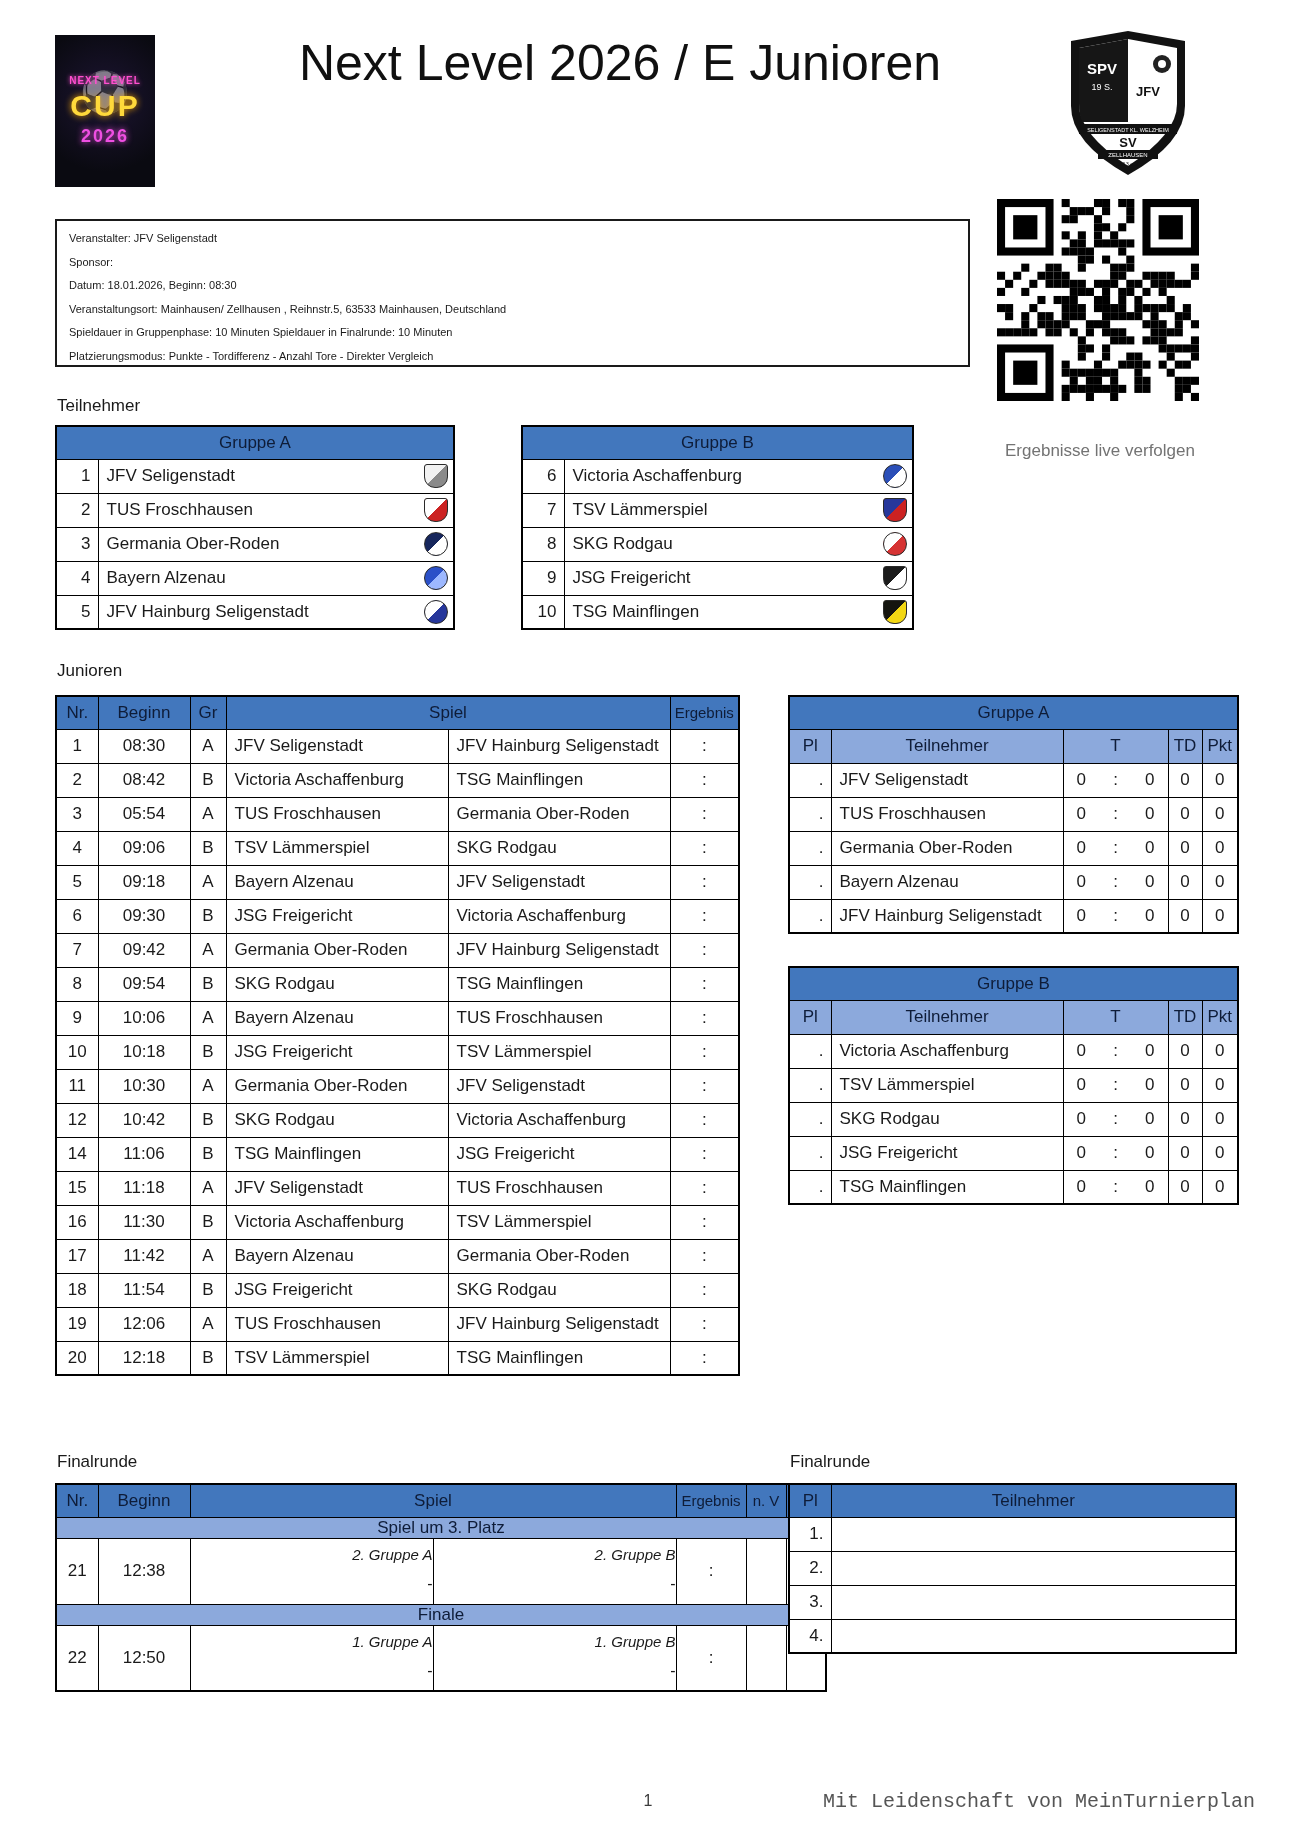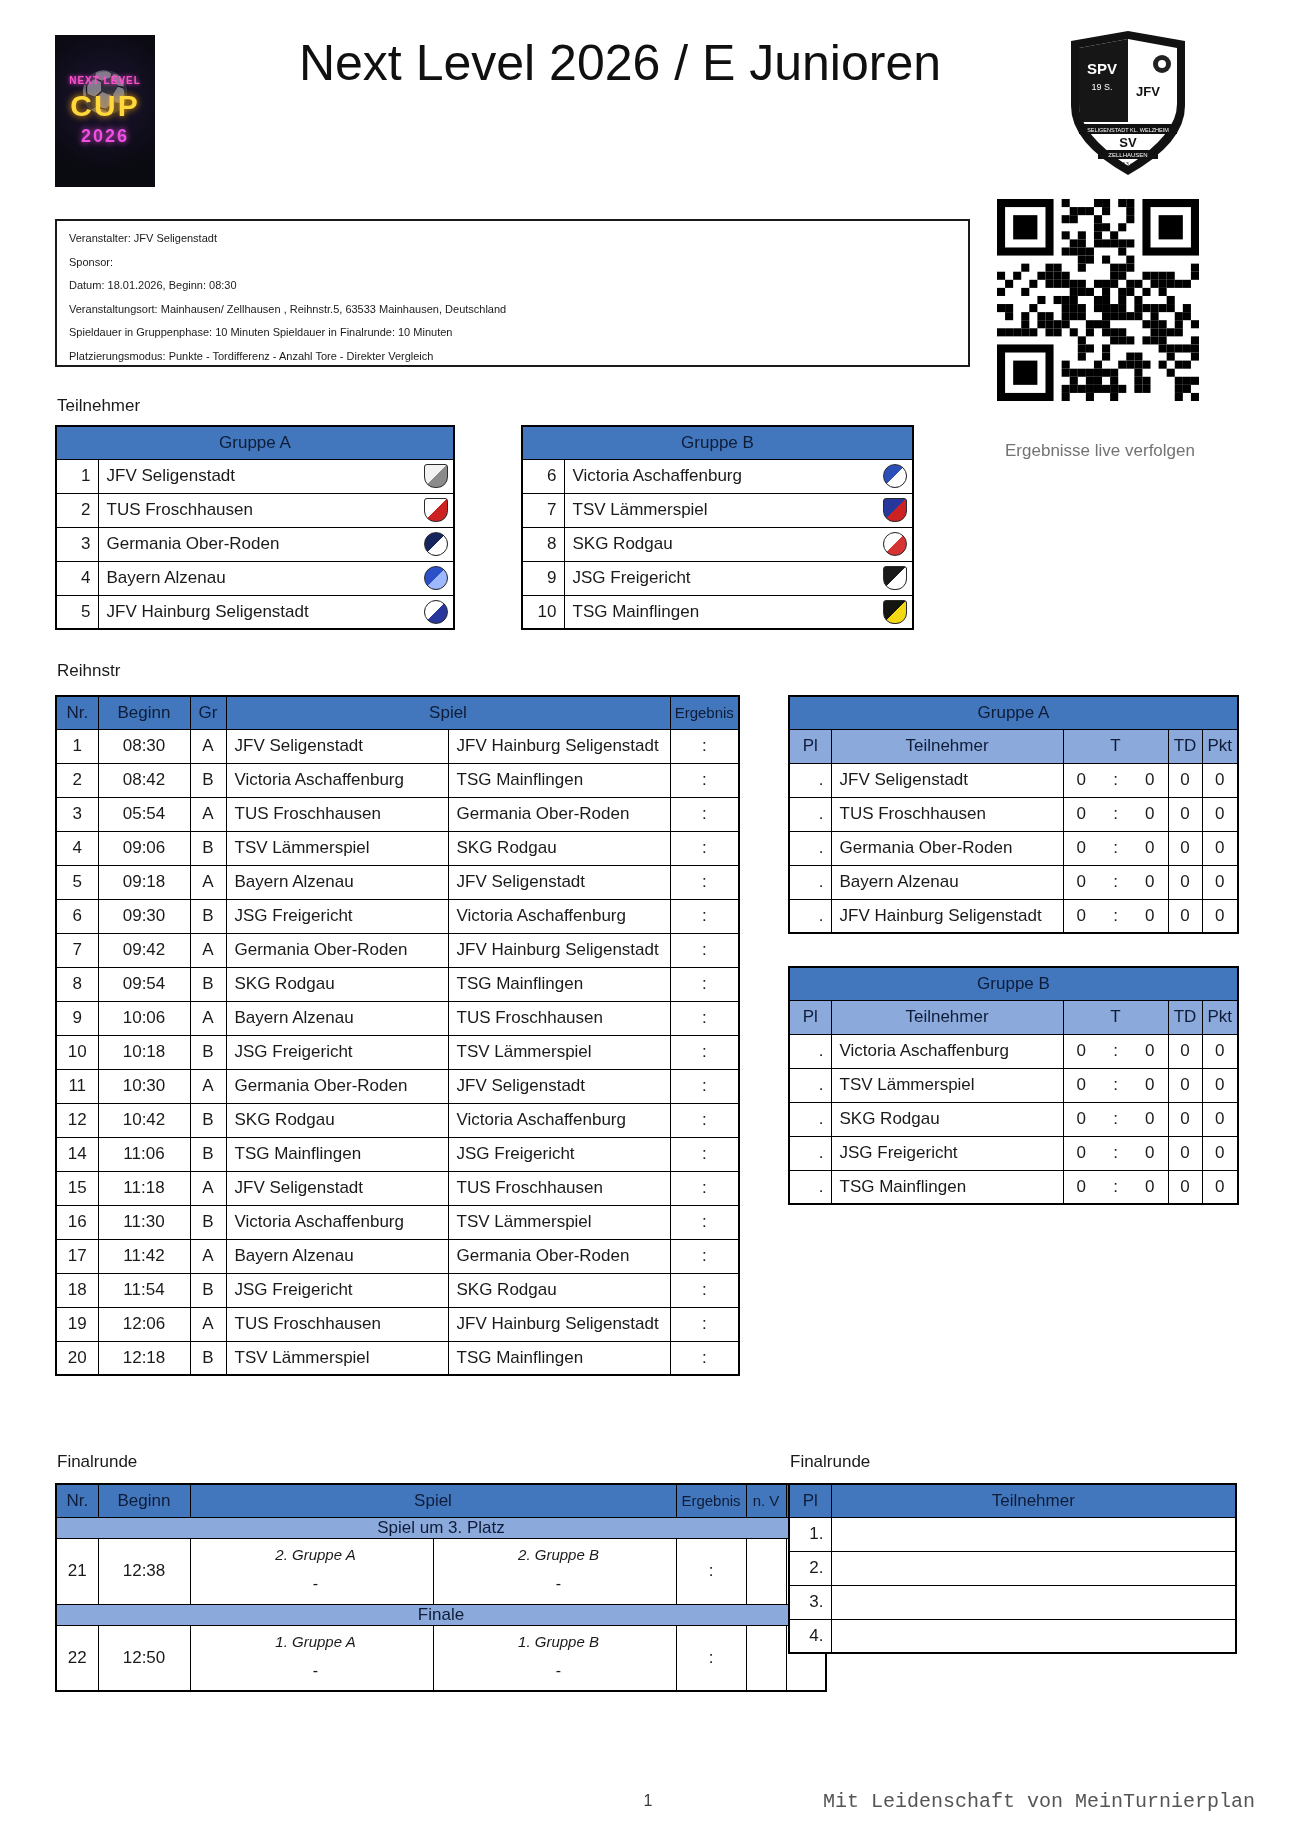--- a/index.html
+++ b/index.html
@@ -41,21 +41,21 @@
   .subhdr { background:#8CA9DC; color:#0e1c38; text-align:center; }
   .hh { height:33px; } .rh { height:34px; } .sh { height:18px; } .mh { height:66px; }
   .c { text-align:center; }
   .num { text-align:right; padding-right:7px; }
   .team-cell { text-align:left; padding:0 8px; }
   .name-flex { display:flex; align-items:center; justify-content:space-between; padding:0 5px 0 8px; }
   .club-logo { width:24px; height:24px; flex:0 0 24px; border:1px solid #2a2a2a; border-radius:3px 3px 46% 46%; }
   .club-logo.round { border-radius:50%; }
   .score { display:flex; justify-content:space-between; padding:0 13px; }
   .small-h { font-size:15px; }
-  .match-team { vertical-align:top; text-align:center; }
+  .match-team { vertical-align:top; text-align:right; }
   .match-label { font-style:italic; font-size:15px; padding:7px 0 0 8px; color:#1a1a1a; }
   .match-dash { padding:12px 0 0 8px; font-size:16px; }
 
   .footer-page { left:0; top:1792px; width:1296px; text-align:center; font-size:16px; color:#3c3c3c; }
   .footer-credit { right:41px; top:1790px; font-size:20px; color:#555;font-family:Liberation Mono, monospace; }
 </style>
 </head>
 <body>
 
 <div class="abs logo-box">
@@ -449,21 +449,21 @@
         <td>
           <div class="name-flex">
           <span>TSG Mainflingen</span>
           <span class="club-logo" style="background: linear-gradient(135deg, rgb(21, 21, 15) 50%, rgb(242, 215, 19) 50%);"></span>
         </div>
         </td>
       </tr>
     </tbody>
 </table>
 
-<div class="abs section-label" style="left:57px; top:661px;">Reihnstr</div>
+<div class="abs section-label" style="left:57px; top:661px;">Junioren</div>
 
 <table class="abs" style="left:55px; top:695px; width:683px;">
   <colgroup>
     <col style="width:42px">
       <col style="width:92px">
       <col style="width:36px">
     <col style="width:222px">
       <col style="width:222px">
       <col style="width:69px">
   </colgroup>

